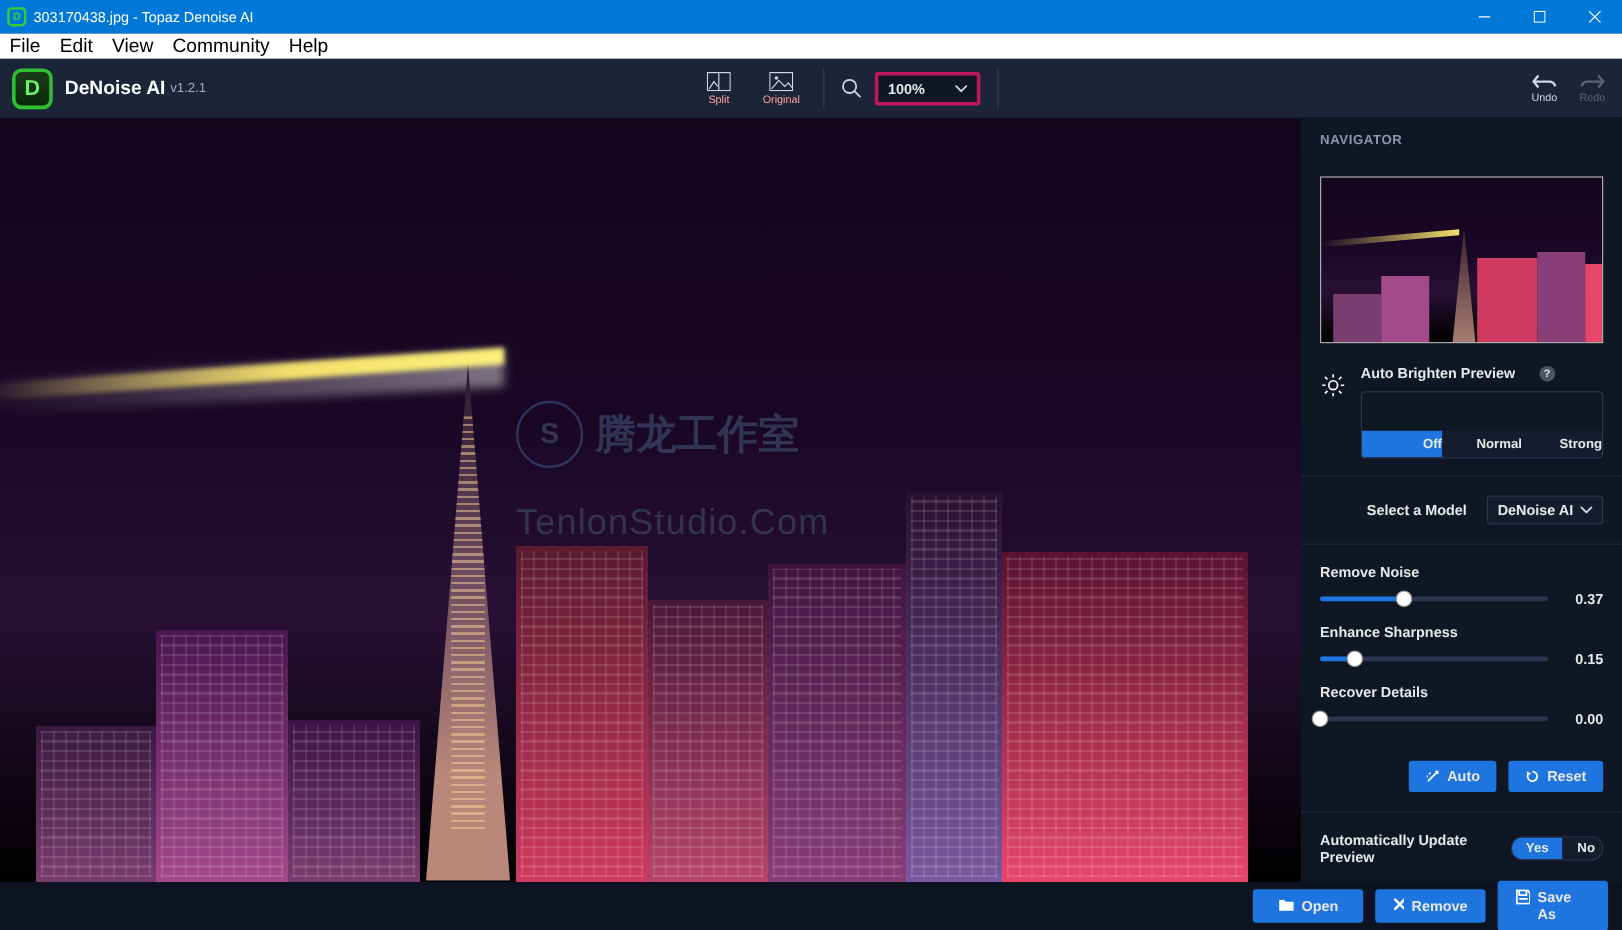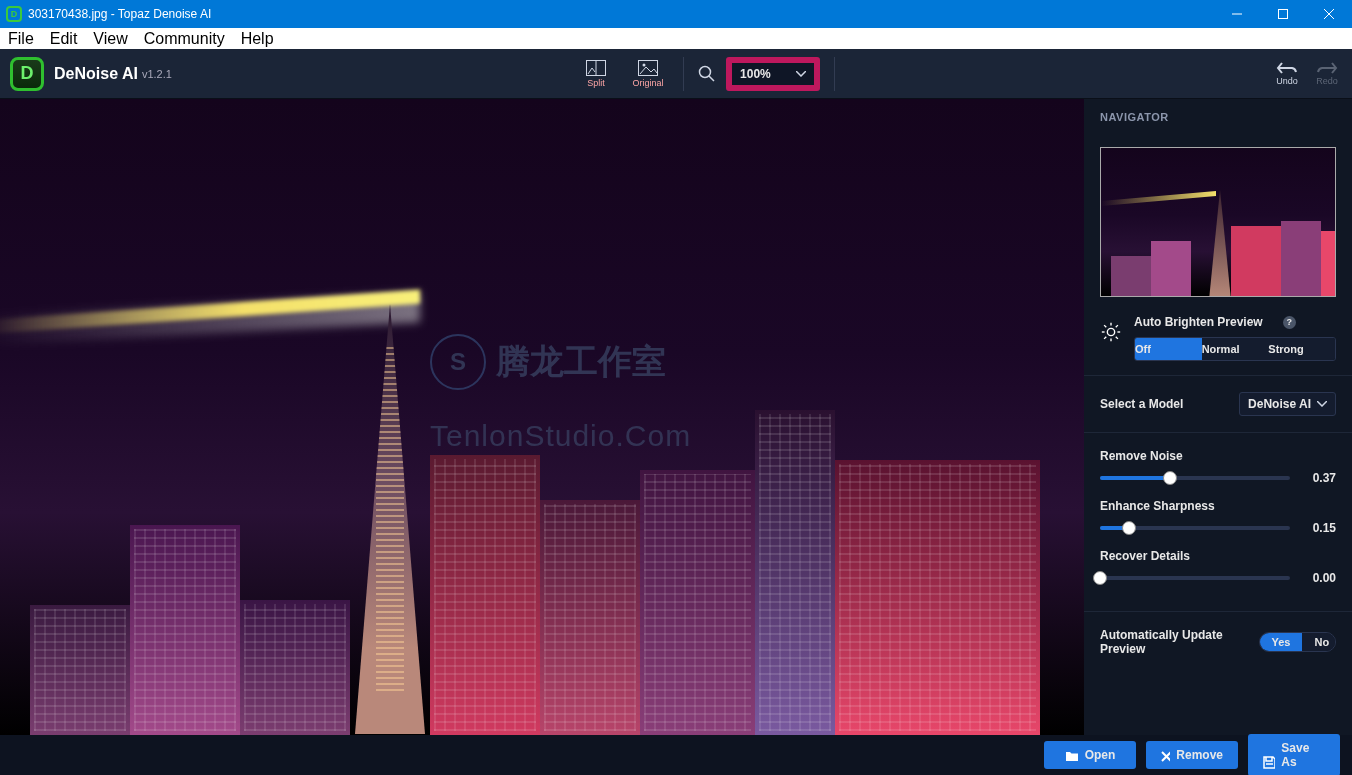--- a/index.html
+++ b/index.html
@@ -19,21 +19,21 @@
 
 .brandrow { height:50px; background:#1b2537; display:flex; align-items:center; padding:0 14px 0 10px; border-bottom:1px solid #0a0f18;}
 .brand-logo { width:34px; height:34px; border:3px solid #2fbf2f; border-radius:8px; background:linear-gradient(180deg,#1a3a1a,#0a2a0a); display:flex; align-items:center; justify-content:center; font-size:18px; color:#6cf06c; font-weight:bold; margin-right:10px;}
 .brand-name { font-size:16px; font-weight:700; color:#fff; }
 .brand-ver { font-size:11px; color:#aab; margin-left:4px; }
 .brandrow .spacer{flex:1;}
 .tool { width:42px; display:flex; flex-direction:column; align-items:center; gap:2px; color:#fca5a5; }
 .tool .lbl{font-size:9px;}
 .vdiv { width:1px; height:34px; background:#323c52; margin:0 14px; }
 .zoom-mag { color:#cfd6e4; margin-right:10px;}
-.zoom-sel { background:#0f1626; border:6px solid #be185d; border-radius:3px; padding:4px 8px; display:flex; align-items:center; gap:25px; font-size:12px; font-weight:600;}
+.zoom-sel { background:#0f1626; border:3px solid #be185d; border-radius:3px; padding:4px 8px; display:flex; align-items:center; gap:25px; font-size:12px; font-weight:600;}
 .undo-redo { display:flex; gap:18px; margin-left:24px;}
 .ur { display:flex; flex-direction:column; align-items:center; gap:1px; font-size:9px; color:#cfd6e4;}
 .ur.dim{opacity:.35;}
 
 
 .main { display:flex; height:636px; }
 .canvas { flex:1; background:linear-gradient(180deg,#14041c 0%,#1a0726 40%,#281034 65%,#000 100%); position:relative; overflow:hidden; }
 .beam { position:absolute; top:206px; left:-20px; width:440px; height:14px; background:linear-gradient(90deg,rgba(255,255,180,.0),#f4e06a 60%,#f9f07a); transform:skewY(-4deg); filter:blur(2px);}
 .beam2{ position:absolute; top:205px; left:-20px; width:440px; height:30px; background:linear-gradient(90deg,rgba(220,220,220,0),rgba(220,220,220,.5)); transform:skewY(-3deg); filter:blur(4px);}
 .tower { position:absolute; left:355px; top:205px; width:70px; height:430px; background:linear-gradient(180deg,#2a1830,#6a4a60 40%,#b9887a 80%); clip-path:polygon(50% 0,100% 100%,0 100%);} 
@@ -65,25 +65,25 @@
 .mb3{left:130px;width:50px;height:70px;background:#d13a60;}
 .mb4{left:180px;width:40px;height:75px;background:#8a3e78;}
 .mb5{left:220px;width:55px;height:65px;background:#e8476a;}
 
 .bright-row{display:flex;align-items:flex-start;gap:12px;padding:18px 16px 12px;}
 .sun-ico{width:22px;height:22px;margin-top:6px;}
 .bright-controls{flex:1;}
 .bright-lbl{font-size:12px;font-weight:700;display:flex;align-items:center;gap:20px;}
 .help-q{width:13px;height:13px;border-radius:50%;background:#4a5568;display:inline-flex;align-items:center;justify-content:center;font-size:9px;}
 .seg { display:flex; border:1px solid #2a3550; border-radius:3px; overflow:hidden; margin-top:8px;}
-.seg .opt{flex:1;text-align:left;padding:5px 0;font-size:11px;font-weight:600;background:#141c2e;}
+.seg .opt{flex:1;text-align:right;padding:5px 0;font-size:11px;font-weight:600;background:#141c2e;margin-top:32px;}
 .seg .opt.active{background:#1f75e0;}
 .hr{height:1px;background:#1e2738;margin:2px 0;}
 
-.model-row{display:flex;align-items:center;justify-content:space-between;padding:14px 16px;}
+.model-row{display:flex;align-items:center;justify-content:space-between;padding:14px 16px;margin-left:39px;}
 .model-row .lbl{font-size:12px;font-weight:700;}
 .model-sel{background:#141c2e;border:1px solid #2a3550;border-radius:3px;padding:4px 8px;font-size:12px;font-weight:600;display:flex;align-items:center;gap:6px;}
 
 .sliders{padding:4px 16px 10px;}
 .slider{margin:10px 0 14px;}
 .slider .lbl{font-size:12px;font-weight:700;margin-bottom:8px;}
 .slider .row{display:flex;align-items:center;gap:12px;}
 .track{flex:1;height:4px;background:#2a3550;border-radius:2px;position:relative;}
 .track .fill{position:absolute;left:0;top:0;height:100%;background:#1f75e0;border-radius:2px;}
 .track .knob{position:absolute;top:50%;width:14px;height:14px;border-radius:50%;background:#fff;border:1px solid #888;transform:translate(-50%,-50%);}
@@ -92,21 +92,21 @@
 .btn-row{display:flex;gap:10px;justify-content:flex-end;padding:4px 16px 14px;}
 .btn{background:#1f75e0;border-radius:3px;padding:6px 14px;font-size:12px;font-weight:700;display:inline-flex;align-items:center;gap:6px;}
 
 .auto-row{display:flex;align-items:center;justify-content:space-between;padding:14px 16px;}
 .pill{display:flex;border-radius:12px;overflow:hidden;border:1px solid #2a3550;}
 .pill .p{padding:3px 12px;font-size:11px;font-weight:700;background:#141c2e;}
 .pill .p.active{background:#1f75e0;}
 
 
 .footer{height:40px;background:#0d1320;display:flex;align-items:center;justify-content:flex-end;gap:10px;padding:0 12px;}
-.fbtn{background:#1f75e0;border-radius:3px;padding:7px 15px;width:92px;font-size:12px;font-weight:700;display:inline-flex;align-items:flex-end;justify-content:center;gap:6px;}
+.fbtn{background:#1f75e0;border-radius:3px;padding:7px 15px;width:92px;font-size:12px;font-weight:700;display:inline-flex;align-items:flex-start;justify-content:center;gap:6px;}
 
 svg{display:block;}
 </style>
 </head>
 <body>
 
 <div class="titlebar">
   <div class="app-ico">D</div>
   <div class="title">303170438.jpg - Topaz Denoise AI</div>
   <div class="winbtn">
@@ -286,20 +286,34 @@
         <div class="row">
           <div class="track">
               <div class="fill" style="width:0%"></div>
               <div class="knob" style="left:0%"></div>
             </div>
           <div class="val">0.00</div>
         </div>
       </div>
     </div>
 
+    <div class="btn-row">
+      <div class="btn">
+        <svg width="12" height="12">
+            <path d="M2 10 L10 2 M8 2 L10 2 L10 4 M3 3 L4 4 M1 6 L2 6" stroke="#fff" stroke-width="1.5" fill="none"></path>
+          </svg>
+        <span>Auto</span>
+      </div>
+      <div class="btn">
+        <svg width="12" height="12">
+            <path d="M6 2 A4 4 0 1 1 2.5 4 M2 2 L2.5 4 L4.5 3.5" stroke="#fff" stroke-width="1.5" fill="none"></path>
+          </svg>
+        <span>Reset</span>
+      </div>
+    </div>
     <div class="hr"></div>
 
     <div class="auto-row">
       <span style="font-size:12px;font-weight:700">Automatically Update Preview</span>
       <div class="pill">
         <div class="p active">Yes</div>
         <div class="p">No</div>
       </div>
     </div>
   </div>

